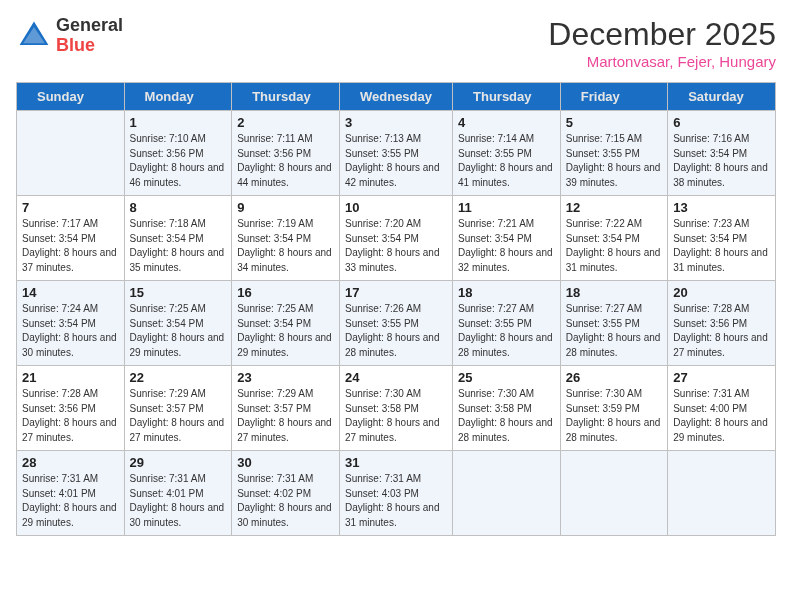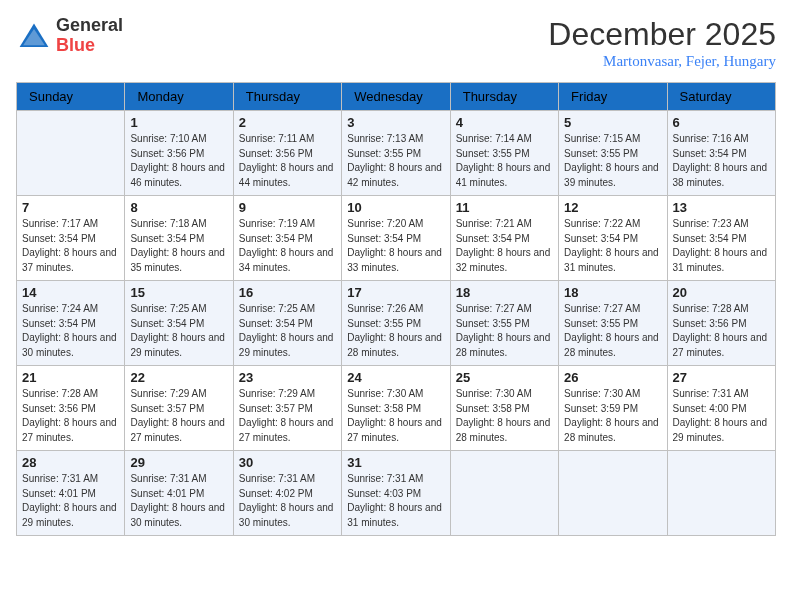--- a/index.html
+++ b/index.html
@@ -11,21 +11,21 @@
       padding: 16px;
     }
     .header-area {
       display: flex;
       justify-content: space-between;
       align-items: flex-start;
       margin-bottom: 12px;
     }
     .logo {
       display: flex;
-      align-items: flex-end;
+      align-items: center;
       gap: 4px;
     }
     .logo-text {
       font-size: 18px;
       font-weight: bold;
       color: #333;
       line-height: 1.1;
     }
     .logo-text .blue { color: #ef4444; }
     .logo-icon {
@@ -36,35 +36,34 @@
       text-align: right;
       margin-left: 8px;
     }
     .month-title {
       font-size: 32px;
       font-weight: normal;
       color: #333;
     }
     .location-title {
       font-size: 15px;
-      color: #3b82f6;
-      font-family: Liberation Serif, serif;
+      color: #ec4899;
     }
     table {
       width: 100%;
       border-collapse: collapse;
       font-size: 11px;
     }
     thead tr th {
       background-color: #1a6fc4;
-      color: #000000;
-      padding: 6px 12px;
+      color: #e5e5e5;
+      padding: 6px 20px;
       text-align: left;
       font-size: 13px;
-      font-weight: normal;
+      font-weight: bold;
       border: 1px solid #c0c0c0;
     }
     tbody tr td {
       border: 1px solid #c0c0c0;
       vertical-align: top;
       padding: 4px 5px;
       height: 85px;
       width: 108px;
     }
     tbody tr:nth-child(odd) td {

